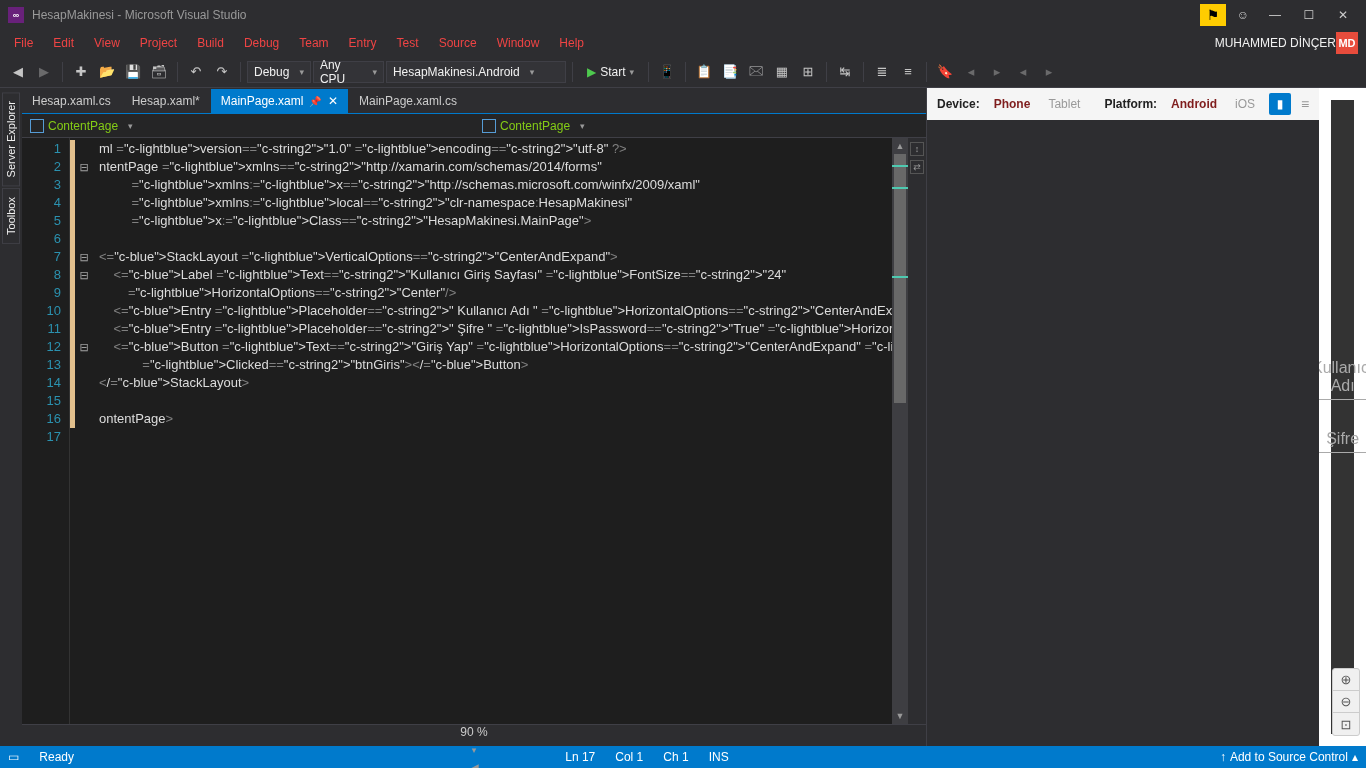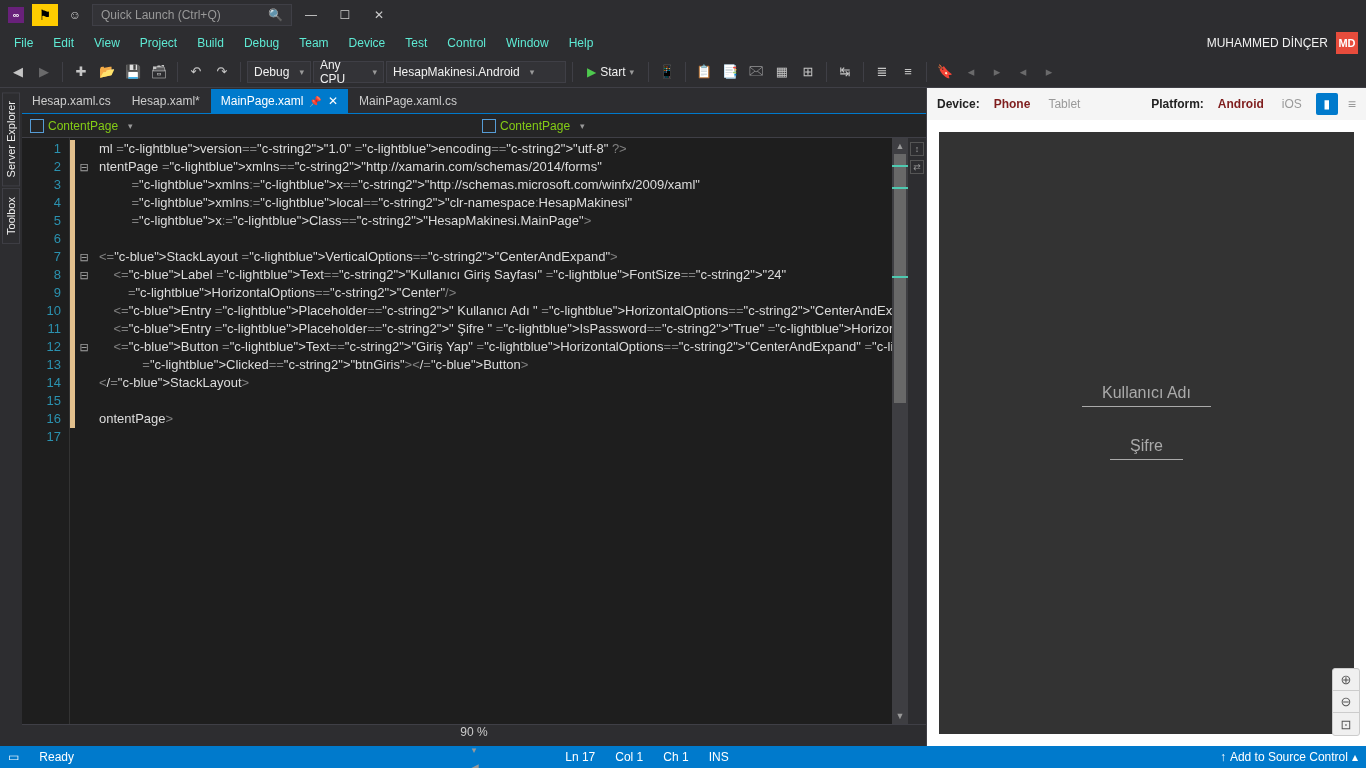--- a/index.html
+++ b/index.html
@@ -11,22 +11,22 @@
 .titlebar .title { color: #999; font-size: 12px; flex: 1; }
 .titlebar .right { display: flex; align-items: center; gap: 4px; }
 .titlebar .notif { width: 26px; height: 22px; background: #ffcc00; color:#000; display:flex; align-items:center; justify-content:center; font-size:14px;}
 .titlebar .feedback { width: 26px; height: 22px; display:flex; align-items:center; justify-content:center; color:#ccc;}
 .titlebar .quicklaunch { background: #333337; border: 1px solid #3f3f46; color: #999; width: 200px; height: 22px; padding: 0 8px; font-size: 12px; display:flex; align-items:center; justify-content:space-between;}
 .titlebar .winbtn { width: 30px; height: 22px; display: flex; align-items: center; justify-content: center; color: #ccc; cursor: pointer;}
 
 
 .menubar { height: 26px; background: #2d2d30; display: flex; align-items: center; padding: 0 4px; justify-content: space-between;}
 .menubar .menus { display: flex; }
-.menubar .menu { padding: 4px 10px; color: #5eead4; cursor: pointer; font-size: 12px;}
-.menubar .user { display: flex; align-items: center; gap: 8px; padding-right:4px;text-align:right;}
+.menubar .menu { padding: 4px 10px; color: #ef4444; cursor: pointer; font-size: 12px;}
+.menubar .user { display: flex; align-items: center; padding-right:4px;text-align:right;}
 .menubar .user-name { color: #f1f1f1; font-size: 12px; }
 .menubar .avatar { width: 22px; height: 22px; background: #e74c3c; color: #fff; display: flex; align-items: center; justify-content: center; font-size: 11px; font-weight: bold;}
 
 
 .toolbar { height: 32px; background: #2d2d30; border-bottom: 1px solid #3f3f46; display: flex; align-items: center; padding: 0 6px; gap: 2px;}
 .toolbar .sep { width: 1px; height: 20px; background: #3f3f46; margin: 0 4px; }
 .toolbar .tbtn { width: 24px; height: 24px; display: flex; align-items: center; justify-content: center; color: #c5c5c5; cursor:pointer; font-size:13px;}
 .toolbar .combo { background: #333337; border: 1px solid #3f3f46; color: #f1f1f1; height: 22px; padding: 0 6px; font-size: 12px; display:flex; align-items:center; gap:6px;}
 .toolbar .combo::after { content:"▾"; font-size:9px; color:#999; margin-left:4px;}
 .toolbar .start-btn { display: flex; align-items: center; gap: 4px; color: #f1f1f1; padding: 0 8px; height:24px; cursor:pointer;}
@@ -80,21 +80,21 @@
 
 
 .vscroll { width:16px; background:#3e3e42; display:flex; flex-direction:column;}
 .vscroll .arrow{ height:16px; display:flex; align-items:center; justify-content:center; color:#999; font-size:9px;}
 .vscroll .track{ flex:1; position:relative;}
 .vscroll .thumb{ position:absolute; top:0; left:2px; right:2px; height:45%; background:#686868;}
 .vscroll .marks{ position:absolute; inset:0;}
 .vscroll .mark{ position:absolute; left:0; right:0; height:2px; background:#4ec9b0;}
 
 
-.preview { width: 440px; background: #2d2d30; border-left: 1px solid #3f3f46; display: flex; flex-direction: column;}
+.preview { width: 440px; background: #2d2d30; border-left: 1px solid #3f3f46; display: flex; flex-direction: row;}
 .preview-toolbar { height: 32px; background: #f5f5f5; display: flex; align-items: center; padding: 0 10px; gap: 10px; color: #333; font-size: 12px;}
 .preview-toolbar .label { font-weight: 600; color: #222;}
 .preview-toolbar .opt { color: #999; cursor:pointer; padding:2px 4px;}
 .preview-toolbar .opt.active { color: #7f1d1d; font-weight:600;}
 .preview-toolbar .spacer { flex:1;}
 .preview-toolbar .device-icon { width:22px; height:22px; background:#007acc; border-radius:2px; display:flex; align-items:center; justify-content:center; color:#fff; font-size:12px;}
 .preview-toolbar .ham { color:#999; font-size:14px; cursor:pointer;}
 
 .preview-body { flex:1; background:#fff; padding: 12px; position:relative; overflow:hidden;}
 .phone-screen { background: #333333; width: 100%; height: 100%; display: flex; flex-direction: column; align-items: center; justify-content: center; color:#bbb; position:relative;}
@@ -109,45 +109,42 @@
 
 .statusbar { height: 22px; background: #007acc; display: flex; align-items: center; padding: 0 8px; color: #fff; font-size: 12px; gap: 20px;}
 .statusbar .spacer { flex:1;}
 .statusbar .item { display:flex; align-items:center; gap:4px;}
 </style>
 </head>
 <body>
 
 <div class="titlebar">
   <div class="vs-icon">∞</div>
+  <div class="title">HesapMakinesi - Microsoft Visual Studio</div>
   <div class="right">
     <div class="notif">⚑</div>
     <div class="feedback">☺</div>
-    <div class="quicklaunch">
-      <span>Quick Launch (Ctrl+Q)</span>
-      <span>🔍</span>
-    </div>
     <div class="winbtn">—</div>
     <div class="winbtn">☐</div>
     <div class="winbtn">✕</div>
   </div>
 </div>
 
 <div class="menubar">
   <div class="menus" id="menus">
       <div class="menu">File</div>
       <div class="menu">Edit</div>
       <div class="menu">View</div>
       <div class="menu">Project</div>
       <div class="menu">Build</div>
       <div class="menu">Debug</div>
       <div class="menu">Team</div>
-      <div class="menu">Device</div>
+      <div class="menu">Entry</div>
       <div class="menu">Test</div>
-      <div class="menu">Control</div>
+      <div class="menu">Source</div>
       <div class="menu">Window</div>
       <div class="menu">Help</div>
     </div>
   <div class="user">
     <span class="user-name">MUHAMMED DİNÇER</span>
     <div class="avatar">MD</div>
   </div>
 </div>
 
 <div class="toolbar">

